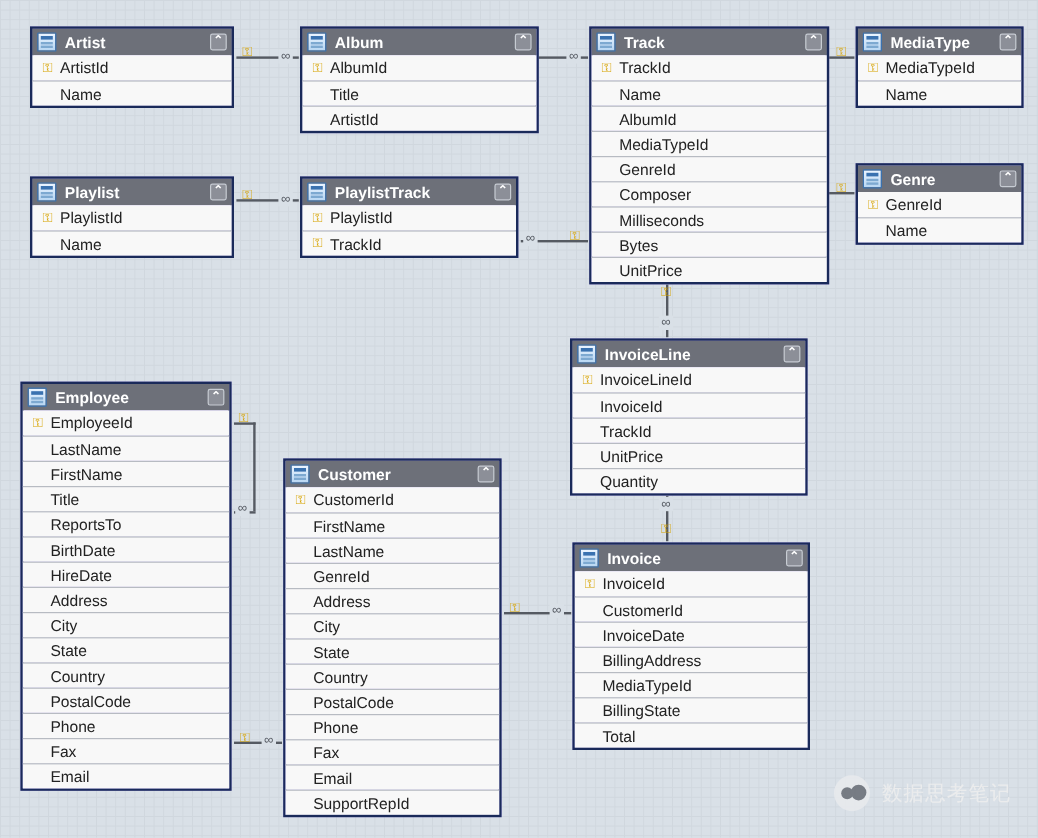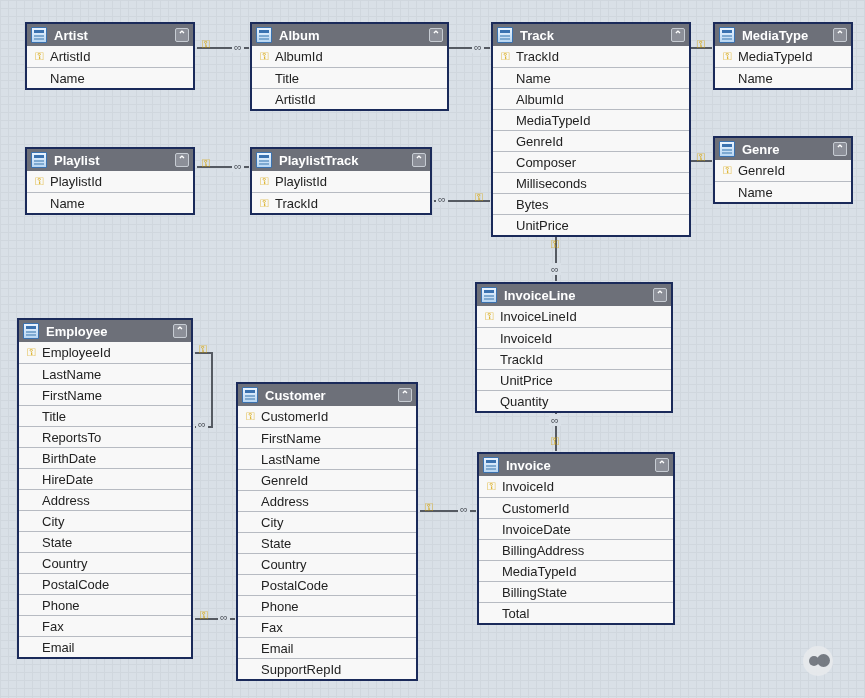--- a/index.html
+++ b/index.html
@@ -551,13 +551,14 @@
       </div>
       <div class="col">
         <span class="key"></span>
         <span class="colname">Email</span>
       </div>
     </div>
   </div>
 
 <div class="watermark">
   <span class="wm-icon"></span>
+  <span>数据思考笔记</span>
 </div>
 
 </body></html>

